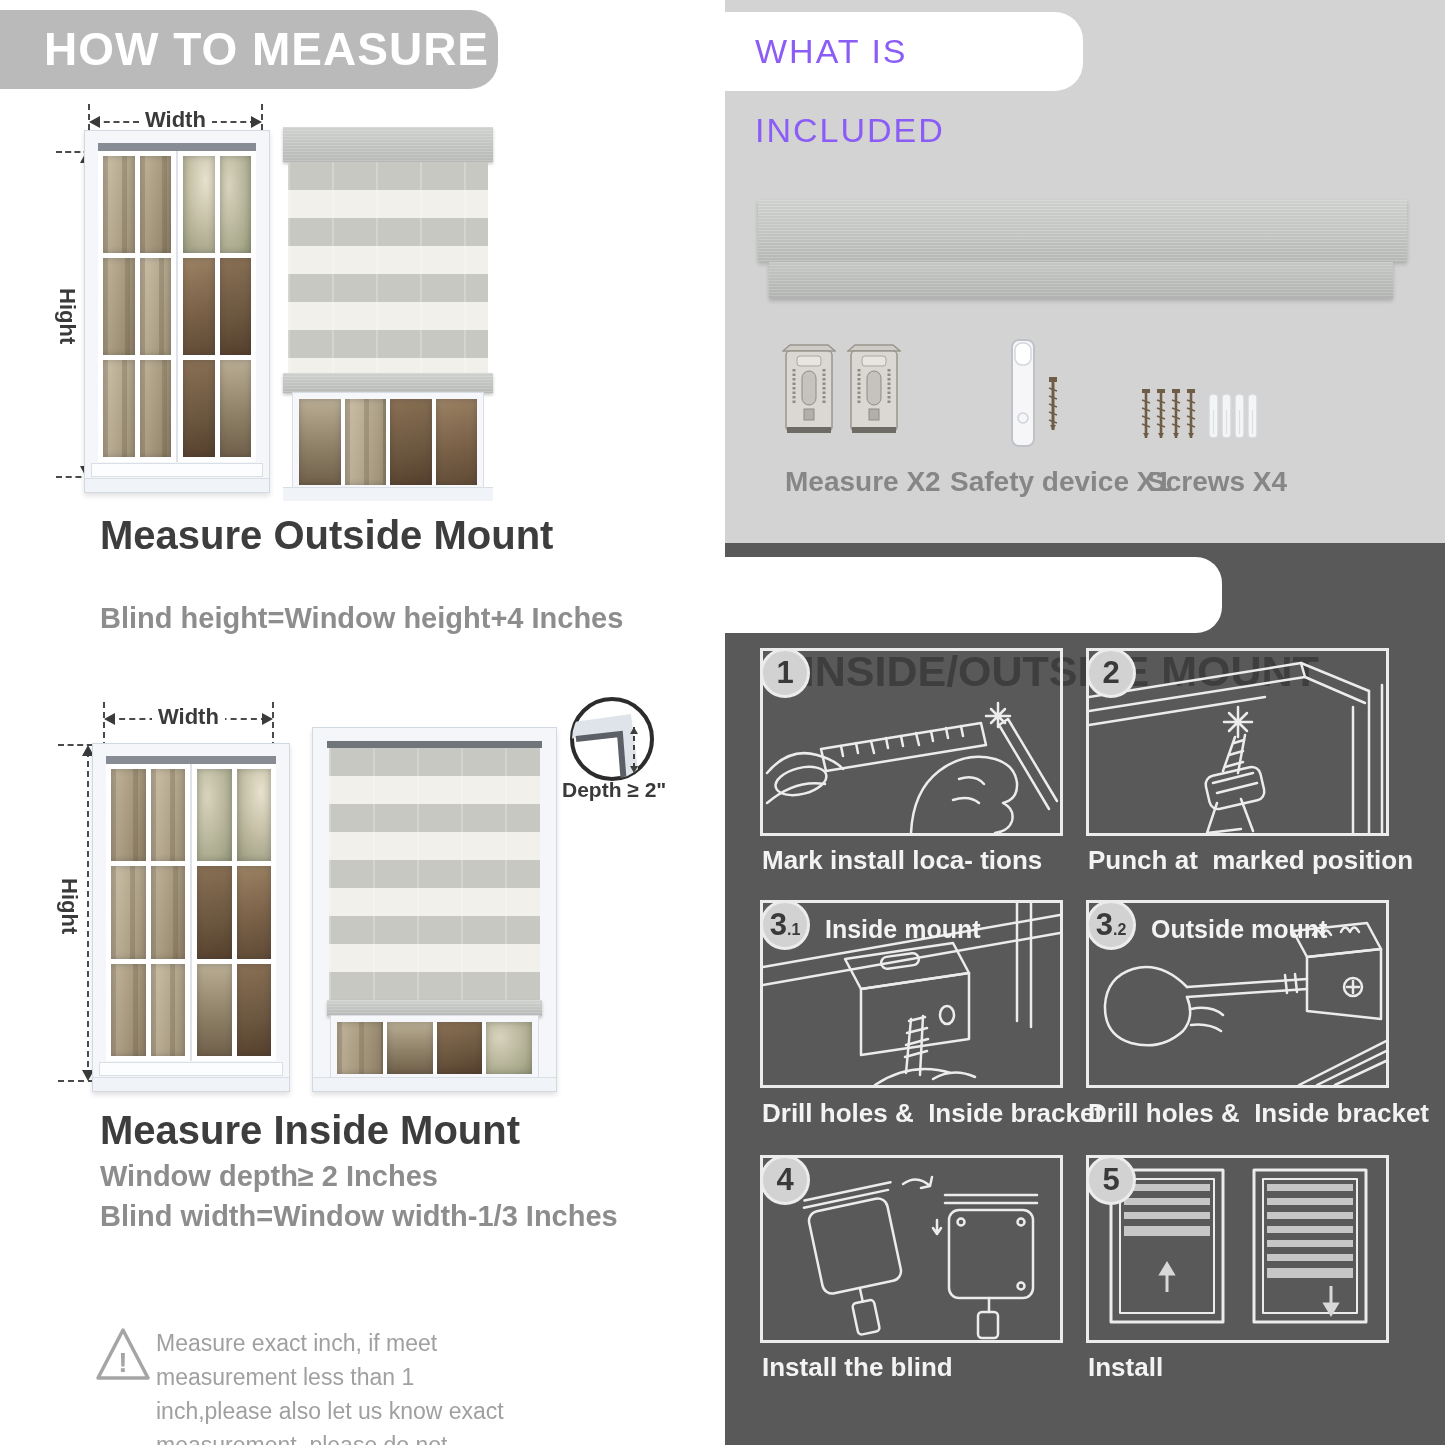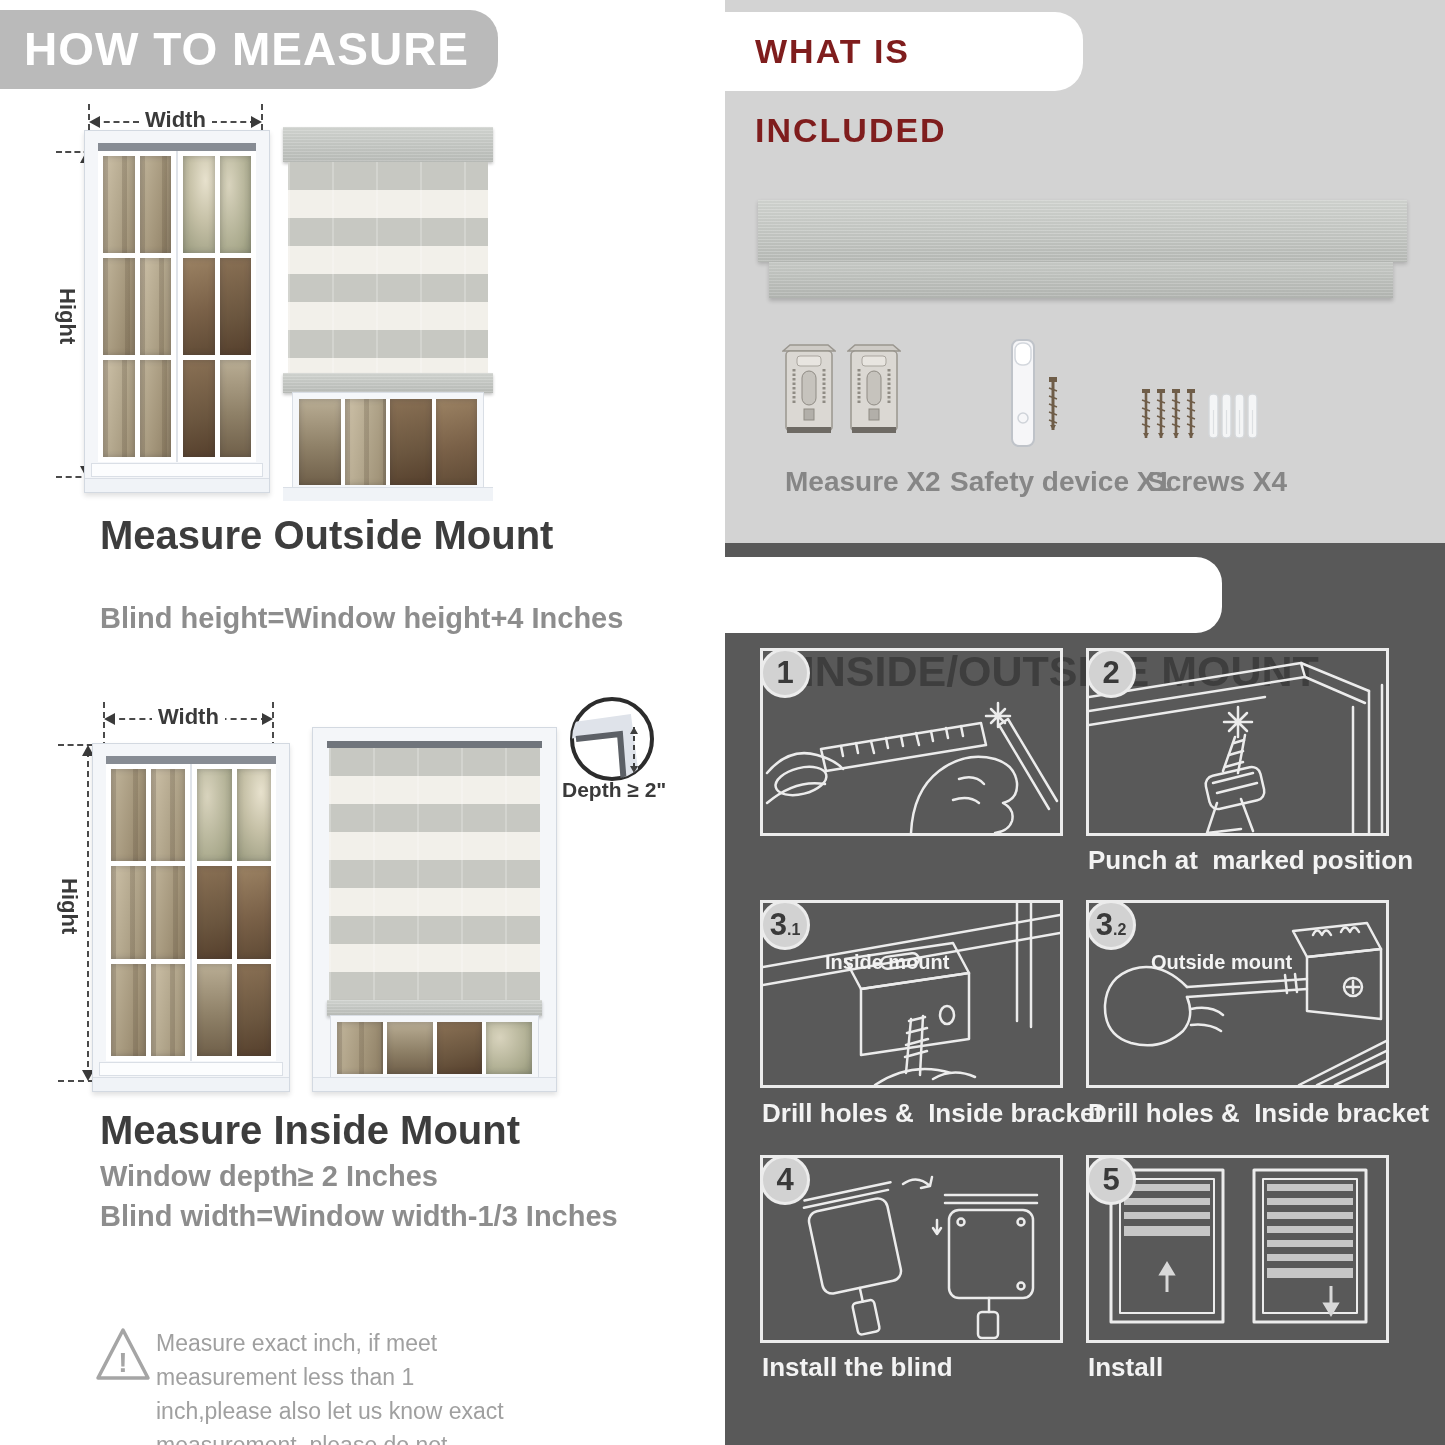--- a/index.html
+++ b/index.html
@@ -3,21 +3,21 @@
 <meta charset="utf-8">
 <style>
   html,body{margin:0;padding:0;background:#ffffff;}
   .canvas{position:relative;width:1445px;height:1445px;background:#ffffff;overflow:hidden;
           font-family:"Liberation Sans",sans-serif;}
   .abs{position:absolute;}
 
   
   .hdr-left{position:absolute;left:0;top:10px;width:498px;height:79px;background:#bababa;
             border-radius:0 28px 28px 0;color:#fff;font-size:46px;font-weight:bold;
-            line-height:79px;padding-left:24px;letter-spacing:1px;box-sizing:border-box;}
+            line-height:79px;padding-left:44px;letter-spacing:1px;box-sizing:border-box;}
   .sec-title{position:absolute;font-size:40px;font-weight:bold;color:#3d3d3d;white-space:pre;}
   .formula{position:absolute;font-size:29px;font-weight:bold;color:#8d8d8d;white-space:pre;}
   .warn-text{position:absolute;font-size:23px;color:#a0a0a0;line-height:34px;}
 
   
   .dash-h{position:absolute;border-top:2px dashed #4a4a4a;}
   .dash-v{position:absolute;border-left:2px dashed #4a4a4a;}
   .ah{position:absolute;width:0;height:0;}
   .ah.left {border-top:6px solid transparent;border-bottom:6px solid transparent;border-right:11px solid #3a3a3a;}
   .ah.right{border-top:6px solid transparent;border-bottom:6px solid transparent;border-left:11px solid #3a3a3a;}
@@ -52,36 +52,36 @@
   .fabric{position:absolute;
         background-image:repeating-linear-gradient(90deg,rgba(255,255,255,.22) 0 2px,rgba(0,0,0,0) 2px 44px),repeating-linear-gradient(180deg,#c7c8c2 0 28px,#f2f0ea 28px 56px);}
   .under-win{position:absolute;background:#fff;border:6px solid #f5f7fa;outline:1px solid #d9dee5;display:flex;gap:4px;}
   .under-win .pane{flex:1;}
   .win-shell{position:absolute;background:#f4f6f9;border:1px solid #d3d9e1;box-shadow:0 3px 5px rgba(0,0,0,.12);}
   .topbar{position:absolute;background:#70757c;}
 
   
   .panel-light{position:absolute;left:725px;top:0;width:720px;height:543px;background:#d3d3d3;}
   .hdr-included{position:absolute;left:725px;top:12px;width:358px;height:79px;background:#ffffff;
-            border-radius:0 28px 28px 0;color:#7f1d1d;font-size:34px;font-weight:bold;line-height:79px;
+            border-radius:0 28px 28px 0;color:#8b5cf6;font-size:34px;font-weight:normal;line-height:79px;
             padding-left:30px;letter-spacing:2px;box-sizing:border-box;}
   .blind-label{position:absolute;left:750px;top:142px;width:600px;text-align:center;font-size:31px;font-weight:bold;color:#757575;}
   .item-label{position:absolute;font-size:28px;font-weight:bold;color:#868686;white-space:pre;}
 
   .panel-dark{position:absolute;left:725px;top:543px;width:720px;height:902px;background:#595959;}
   .hdr-mount{position:absolute;left:725px;top:557px;width:497px;height:76px;background:#ffffff;
             border-radius:0 26px 26px 0;color:#3e3e3e;font-size:43px;font-weight:bold;line-height:76px;
             padding-left:30px;box-sizing:border-box;white-space:pre;}
   .step{position:absolute;width:303px;height:188px;border:3px solid #ececec;box-sizing:border-box;}
   .step svg{width:100%;height:100%;display:block;}
   .badge{position:absolute;left:-3px;top:-3px;width:50px;height:50px;border-radius:50%;background:#d2d2d2;
          border:3px solid #ececec;box-sizing:border-box;color:#3a3a3a;font-weight:bold;font-size:31px;
          display:flex;align-items:center;justify-content:center;}
   .badge .sub{font-size:16px;margin-top:10px;}
-  .ptitle{position:absolute;left:62px;top:12px;font-size:20px;font-weight:bold;color:#f3f3f3;white-space:pre;margin-top:36px;}
+  .ptitle{position:absolute;left:62px;top:12px;font-size:25px;font-weight:bold;color:#f3f3f3;white-space:pre;}
   .caption{position:absolute;font-size:26px;font-weight:bold;color:#f3f3f3;white-space:pre;}
 
   .lineart{stroke:#ececec;fill:none;stroke-width:2.5;stroke-linecap:round;stroke-linejoin:round;}
   .stripe{fill:#c6c6c6;stroke:none;}
   .arrowart{stroke:#d8d8d8;fill:#d8d8d8;stroke-width:3;}
 </style>
 </head>
 <body>
 
 <div class="canvas">
@@ -327,20 +327,21 @@
         <path d="M236,74 L286,158 M245,68 L294,150 M236,74 L245,68"></path>
         <path d="M148,182 Q150,140 176,120 Q202,100 232,108 Q252,114 254,132 Q255,148 240,152 Q252,158 249,170 Q246,180 232,182"></path>
         <path d="M196,128 Q212,123 221,133 M190,149 Q206,144 216,152"></path>
       </g>
     </svg>
     <div class="badge">
         <span>1</span>
         <span class="sub"></span>
       </div>
   </div>
+  <div class="caption" style="left:762px;top:845px;">Mark install loca- tions</div>
 
   <div class="step" style="left:1086px;top:648px;">
     <svg viewBox="0 0 297 182">
       <g class="lineart">
         <path d="M0,46 L212,12 M0,60 L216,26 M216,26 L212,12"></path>
         <path d="M212,12 L280,40 M216,26 L276,52"></path>
         <path d="M280,40 L280,182 M264,56 L264,182 M293,34 L293,182"></path>
         <path d="M0,74 L176,46"></path>
         <path d="M140,62 l18,18 M158,62 l-18,18 M149,56 v30 M135,71 h28"></path>
         <path d="M146,86 L134,120 M156,84 L149,122"></path>

